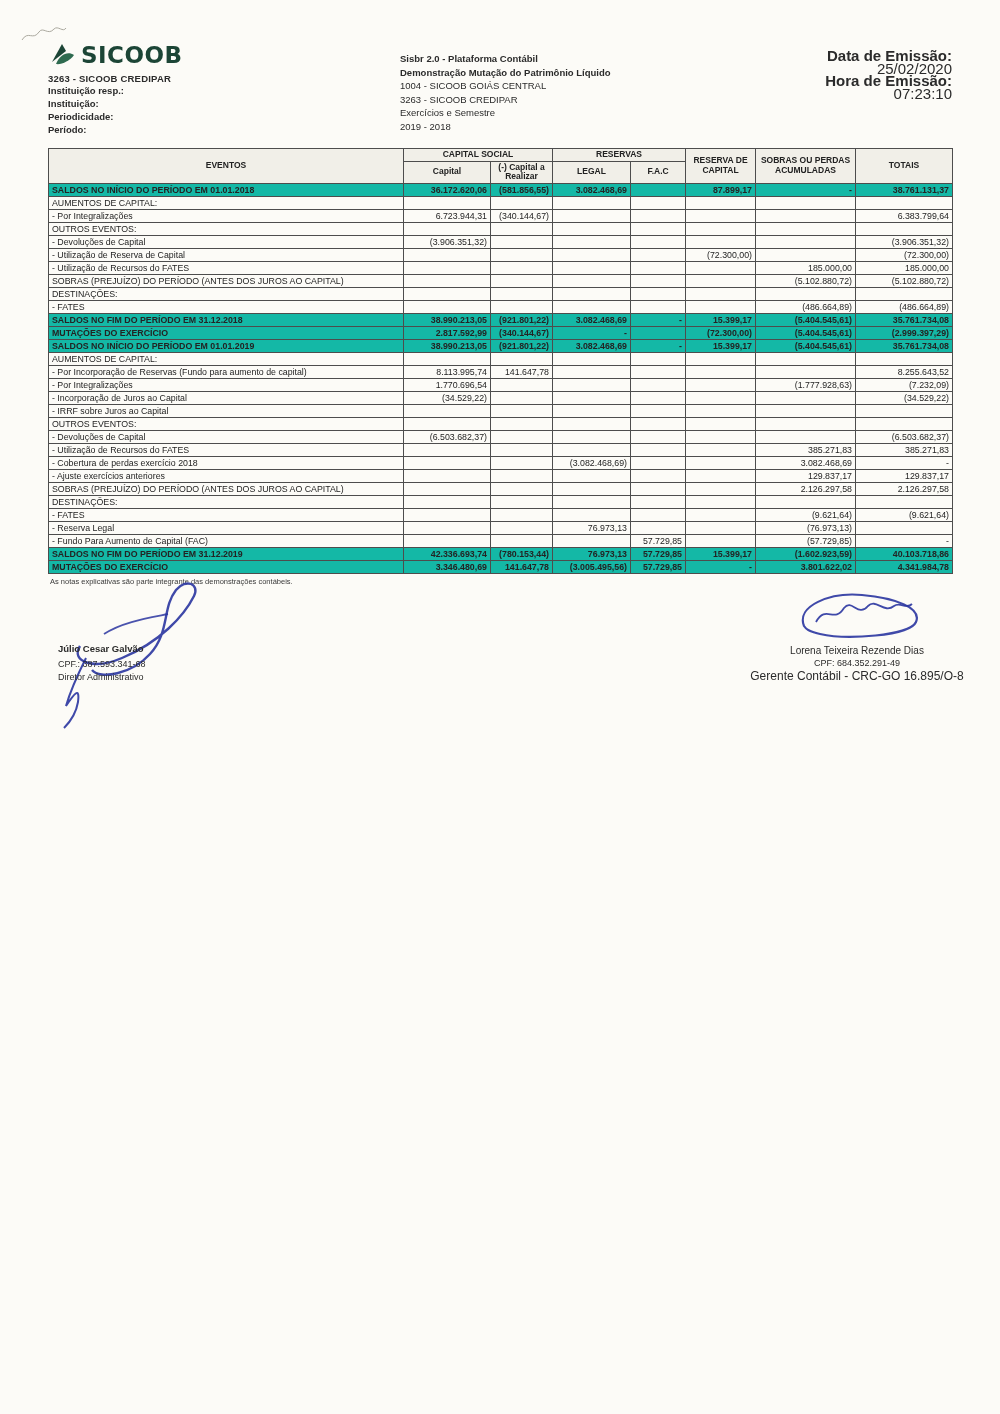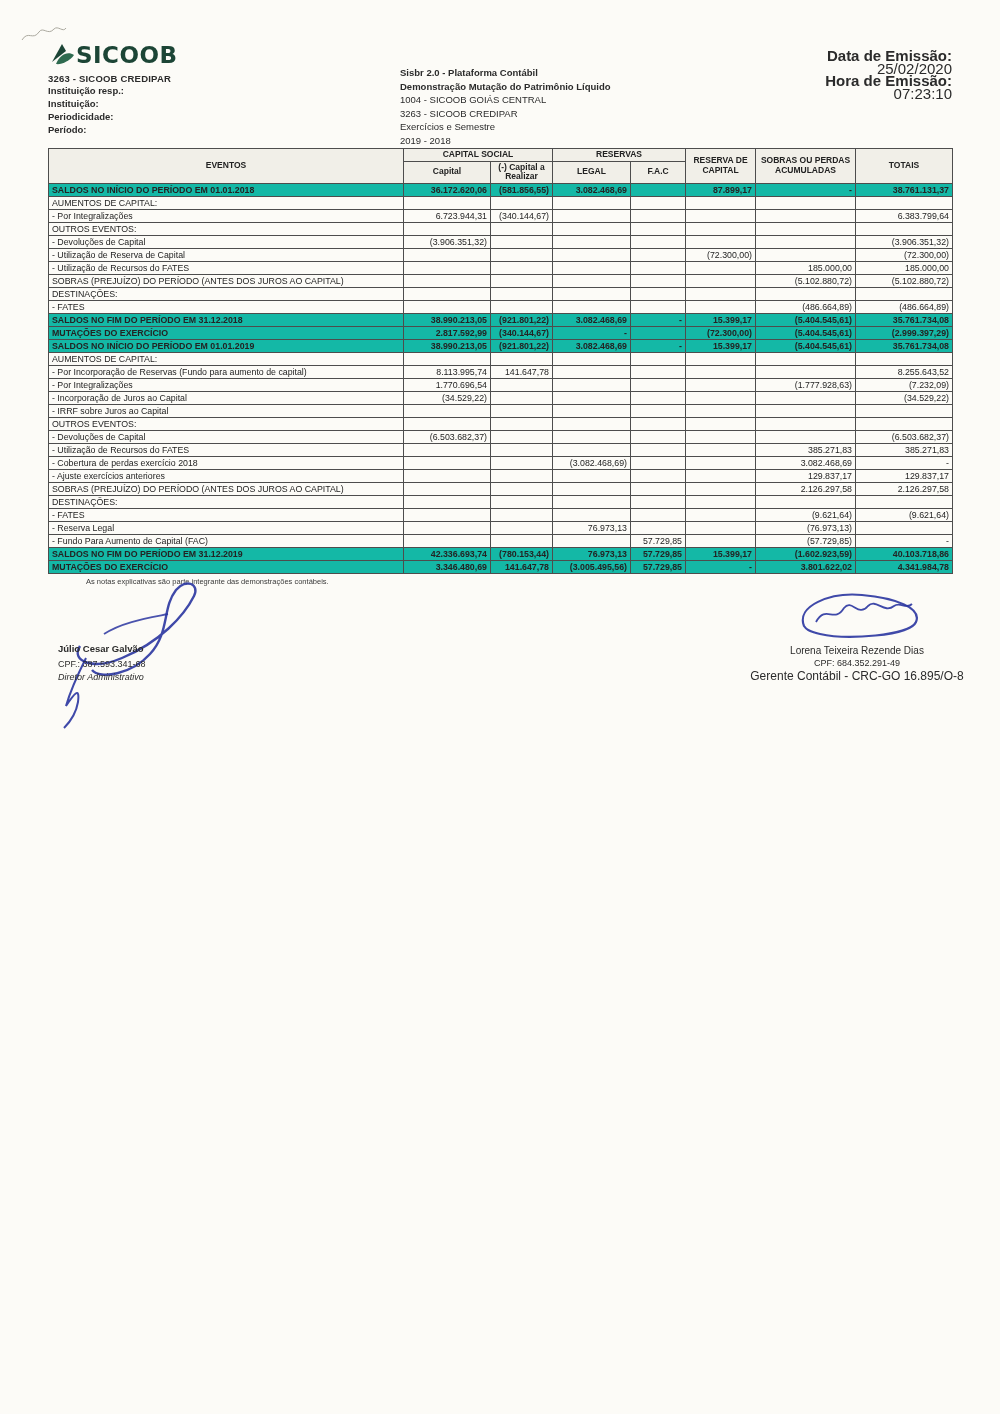--- a/index.html
+++ b/index.html
@@ -3,51 +3,51 @@
 <meta charset="utf-8">
 <style>
   html,body { margin:0; padding:0; background:#e8e8e6; }
   .page {
     position:relative; width:1000px; height:1414px; margin:0 auto;
     background:#fcfbf7; overflow:hidden; color:#2b2b2b;
     font-family:"Liberation Sans", sans-serif;
   }
   
   .hdr-left { position:absolute; left:48px; top:42px; width:320px; }
-  .logo-row { display:flex; align-items:center; }
+  .logo-row { display:flex; align-items:center; gap:5px; }
   .logo-text { font-size:23px; font-weight:bold; color:#1c4536; letter-spacing:.5px; font-family:"DejaVu Sans",sans-serif; }
   .branch { font-size:9.5px; font-weight:bold; margin-top:5px; letter-spacing:.2px; }
   .meta-label { font-size:9.5px; font-weight:bold; line-height:13px; }
   .meta-first { }
-  .hdr-center { position:absolute; left:400px; top:52px; font-size:9.5px; line-height:13.5px;margin-top:14px; }
+  .hdr-center { position:absolute; left:400px; top:52px; font-size:9.5px; line-height:13.5px; }
   .hdr-center .b { font-weight:bold; }
   .hdr-right { position:absolute; right:48px; top:50px; text-align:right; font-size:15px; line-height:12.5px; }
   .hdr-right .b { font-weight:bold; }
   
   table.main { position:absolute; left:48px; top:148px; width:904px; border-collapse:collapse; table-layout:fixed; }
   table.main th {
     border:1px solid #4d4d4d; font-size:8.5px; font-weight:bold; text-align:center;
     padding:1px 2px; line-height:9.5px; background:#f1efe8; color:#222;
   }
   table.main td {
     border:1px solid #4d4d4d; font-size:8.8px; padding:0 3px; height:12px;
     line-height:12px; white-space:nowrap; overflow:hidden; color:#232323;
   }
   td.lbl { text-align:left; }
   td.num { text-align:right; }
   td.indent { padding-left:10px; }
   tr.shaded td { background:#14b8a6; font-weight:bold; }
   
-  .footnote { position:absolute; left:50px; top:577px; font-size:7.5px; color:#3a3a3a;margin-left:36px; }
+  .footnote { position:absolute; left:50px; top:577px; font-size:7.5px; color:#3a3a3a; }
   
   .sig-left { position:absolute; left:52px; top:580px; width:240px; height:170px; }
   .sig-left .sigsvg { position:absolute; left:0; top:-6px; }
   .sig-left .name { position:absolute; left:6px; top:63px; font-size:9.5px; font-weight:bold; white-space:nowrap; }
   .sig-left .cpf  { position:absolute; left:6px; top:79px; font-size:9px; white-space:nowrap; }
-  .sig-left .role { position:absolute; left:6px; top:92px; font-size:9px; white-space:nowrap;font-style:italic; }
+  .sig-left .role { position:absolute; left:6px; top:92px; font-size:9px; white-space:nowrap; }
   .sig-right { position:absolute; right:18px; top:586px; width:250px; text-align:center; }
   .sig-right .name { font-size:10px; font-weight:normal; line-height:13px; }
   .sig-right .cpf  { font-size:9px; line-height:13px; }
   .sig-right .role { font-size:12px; line-height:13px; }
   .pencil { position:absolute; left:20px; top:24px; }
 </style>
 </head>
 <body>
 
 <div class="page">

